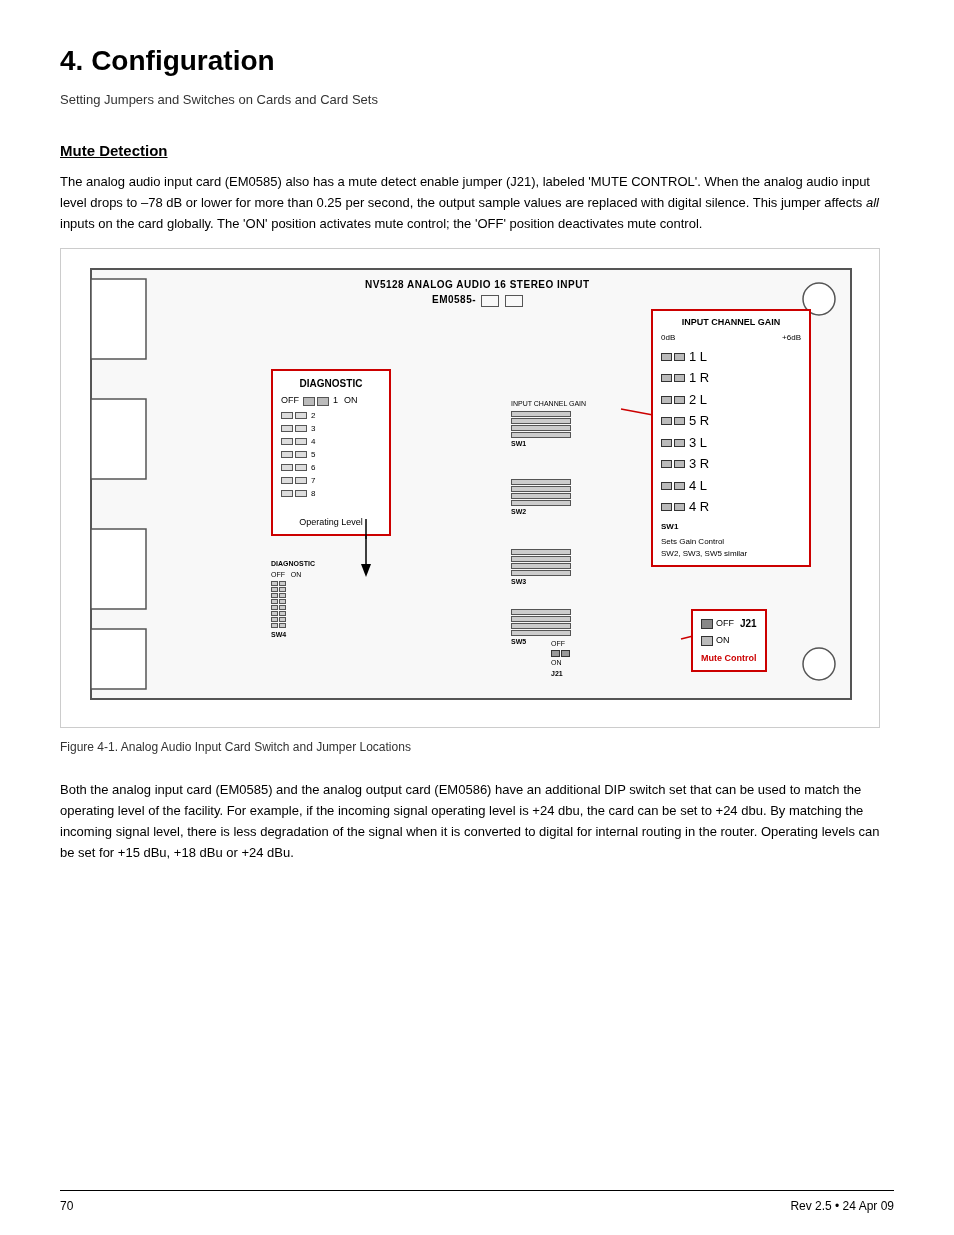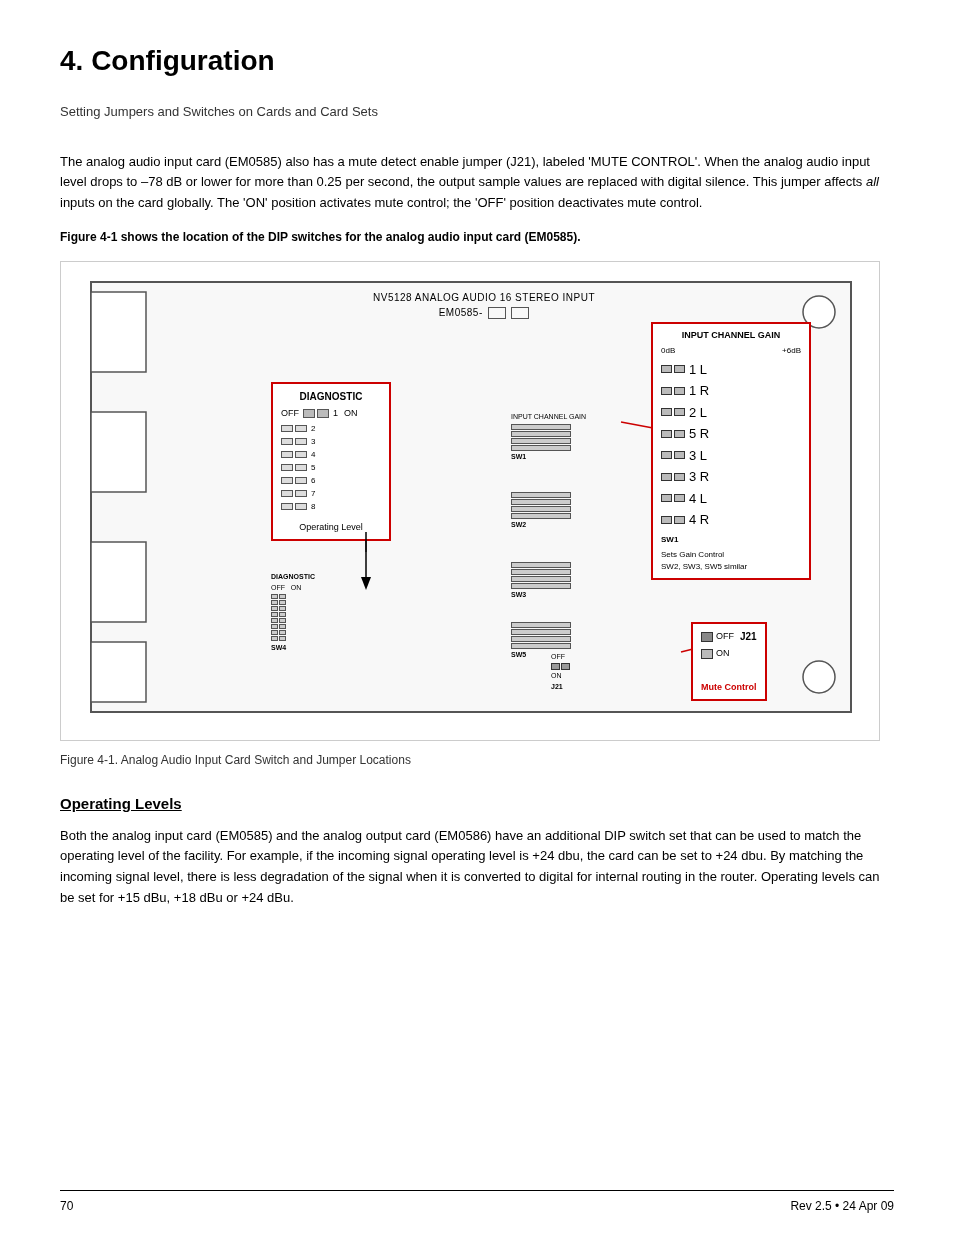--- a/index.html
+++ b/index.html
@@ -10,21 +10,21 @@
       width: 954px;
       min-height: 1235px;
       padding: 40px 60px 40px 60px;
       font-size: 14px;
       line-height: 1.5;
     }
 
     h1.page-title {
       font-size: 28px;
       font-weight: bold;
-      margin-bottom: 20px;
+      margin-bottom: 8px;
     }
 
     .subtitle {
       font-size: 13px;
       color: #333;
       margin-bottom: 30px;
     }
 
     .section-heading {
       font-size: 15px;
@@ -89,25 +89,23 @@
       pointer-events: none;
     }
   </style>
 </head>
 <body>
 
 <h1 class="page-title">4. Configuration</h1>
 <p class="subtitle">Setting Jumpers and Switches on Cards and Card Sets</p>
 
 <div>
+  <h2 class="section-heading">Mute Detection</h2>
   <p class="body-text">
     The analog audio input card (EM0585) also has a mute detect enable jumper (J21), labeled 'MUTE CONTROL'. When the analog audio input level drops to –78 dB or lower for more than 0.25 per second, the output sample values are replaced with digital silence. This jumper affects <em>all</em> inputs on the card globally. The 'ON' position activates mute control; the 'OFF' position deactivates mute control.
-  </p>
-  <p class="body-text figure-label">
-    Figure 4-1 shows the location of the DIP switches for the analog audio input card (EM0585).
   </p>
 </div>
 
 <div class="figure-container">
 
   <svg class="fig-svg" xmlns="http://www.w3.org/2000/svg">
 
     <rect x="30" y="20" width="760" height="430" fill="#f8f8f8" stroke="#555" stroke-width="2"></rect>
 
     <rect x="30" y="30" width="55" height="80" fill="#fff" stroke="#555" stroke-width="1.5"></rect>
@@ -125,21 +123,21 @@
 
     <line x1="620" y1="390" x2="680" y2="375" stroke="#cc0000" stroke-width="1.5"></line>
 
     <defs>
       <marker id="arr" markerWidth="6" markerHeight="6" refX="3" refY="3" orient="auto">
         <path d="M0,0 L6,3 L0,6 Z" fill="#000"></path>
       </marker>
     </defs>
   </svg>
 
-  <div class="card-title" style="top:28px; left:312px; font-size:10px; font-weight:normal; letter-spacing:0.5px;">
+  <div class="card-title" style="top:28px; left:304px; font-size:10px; font-weight:bold; letter-spacing:0.5px;">
     <span>NV5128 ANALOG AUDIO 16 STEREO INPUT</span><br>
     <span>EM0585-</span>
     <span style="display:inline-block; width:18px; height:12px; border:1px solid #555; margin-left:2px; vertical-align:middle;"></span>
     <span style="display:inline-block; width:18px; height:12px; border:1px solid #555; margin-left:2px; vertical-align:middle;"></span>
   </div>
 
   <div style="position:absolute; top:120px; left:210px; border:2px solid #cc0000; background:#fff; padding:5px 8px; min-width:120px;">
     <div style="font-size:10px; font-weight:bold; text-align:center; margin-bottom:3px;">DIAGNOSTIC</div>
 
     <div style="display:flex; align-items:center; font-size:9px; margin-bottom:2px;">
@@ -180,21 +178,21 @@
         <span style="display:inline-block; width:12px; height:7px; border:1px solid #555; background:#ddd; margin-right:2px;"></span>
         <span style="display:inline-block; width:12px; height:7px; border:1px solid #555; background:#ddd; margin-right:4px;"></span>
         <span>7</span>
       </div>
       <div style="display:flex; align-items:center; margin-bottom:1px;">
         <span style="display:inline-block; width:12px; height:7px; border:1px solid #555; background:#ddd; margin-right:2px;"></span>
         <span style="display:inline-block; width:12px; height:7px; border:1px solid #555; background:#ddd; margin-right:4px;"></span>
         <span>8</span>
       </div>
     </div>
-    <div style="font-size:9px; margin-top:8px; text-align:center;">Operating Level</div>
+    <div style="font-size:9px; margin-top:16px; text-align:center;">Operating Level</div>
   </div>
 
   <div style="position:absolute; top:270px; left:290px; font-size:8px; color:#000;">
     <svg width="30" height="60" xmlns="http://www.w3.org/2000/svg">
       <line x1="15" y1="0" x2="15" y2="50" stroke="#000" stroke-width="1.5"></line>
       <polygon points="10,45 15,58 20,45" fill="#000"></polygon>
     </svg>
   </div>
 
   <div style="position:absolute; top:310px; left:210px; font-size:7px;">
@@ -377,29 +375,28 @@
   <div style="position:absolute; top:360px; left:630px; border:2px solid #cc0000; background:#fff; padding:5px 8px;">
     <div style="display:flex; align-items:center; margin-bottom:3px; font-size:9px;">
       <span style="display:inline-block; width:12px; height:10px; border:1px solid #333; background:#888; margin-right:3px;"></span>
       <span style="margin-right:6px;">OFF</span>
       <span style="font-size:10px; font-weight:bold;">J21</span>
     </div>
     <div style="display:flex; align-items:center; margin-bottom:3px; font-size:9px;">
       <span style="display:inline-block; width:12px; height:10px; border:1px solid #333; background:#bbb; margin-right:3px;"></span>
       <span>ON</span>
     </div>
-    <div style="font-size:9px; color:#cc0000; font-weight:bold; margin-top:20px;">Mute Control</div>
+    <div style="font-size:9px; color:#cc0000; font-weight:bold; margin-top:4px;">Mute Control</div>
   </div>
 
 </div>
 
 <p class="figure-caption">Figure 4-1. Analog Audio Input Card Switch and Jumper Locations</p>
 
 <div>
-  <h2 class="operating-levels-heading">Operating Levels</h2>
   <p class="body-text">
     Both the analog input card (EM0585) and the analog output card (EM0586) have an additional DIP switch set that can be used to match the operating level of the facility. For example, if the incoming signal operating level is +24 dbu, the card can be set to +24 dbu. By matching the incoming signal level, there is less degradation of the signal when it is converted to digital for internal routing in the router. Operating levels can be set for +15 dBu, +18 dBu or +24 dBu.
   </p>
 </div>
 
 <div style="position:fixed; bottom:20px; left:60px; right:60px; border-top:1px solid #000; display:flex; justify-content:space-between; padding-top:6px; font-size:12px;">
   <span>70</span>
   <span>Rev 2.5 • 24 Apr 09</span>
 </div>
 

